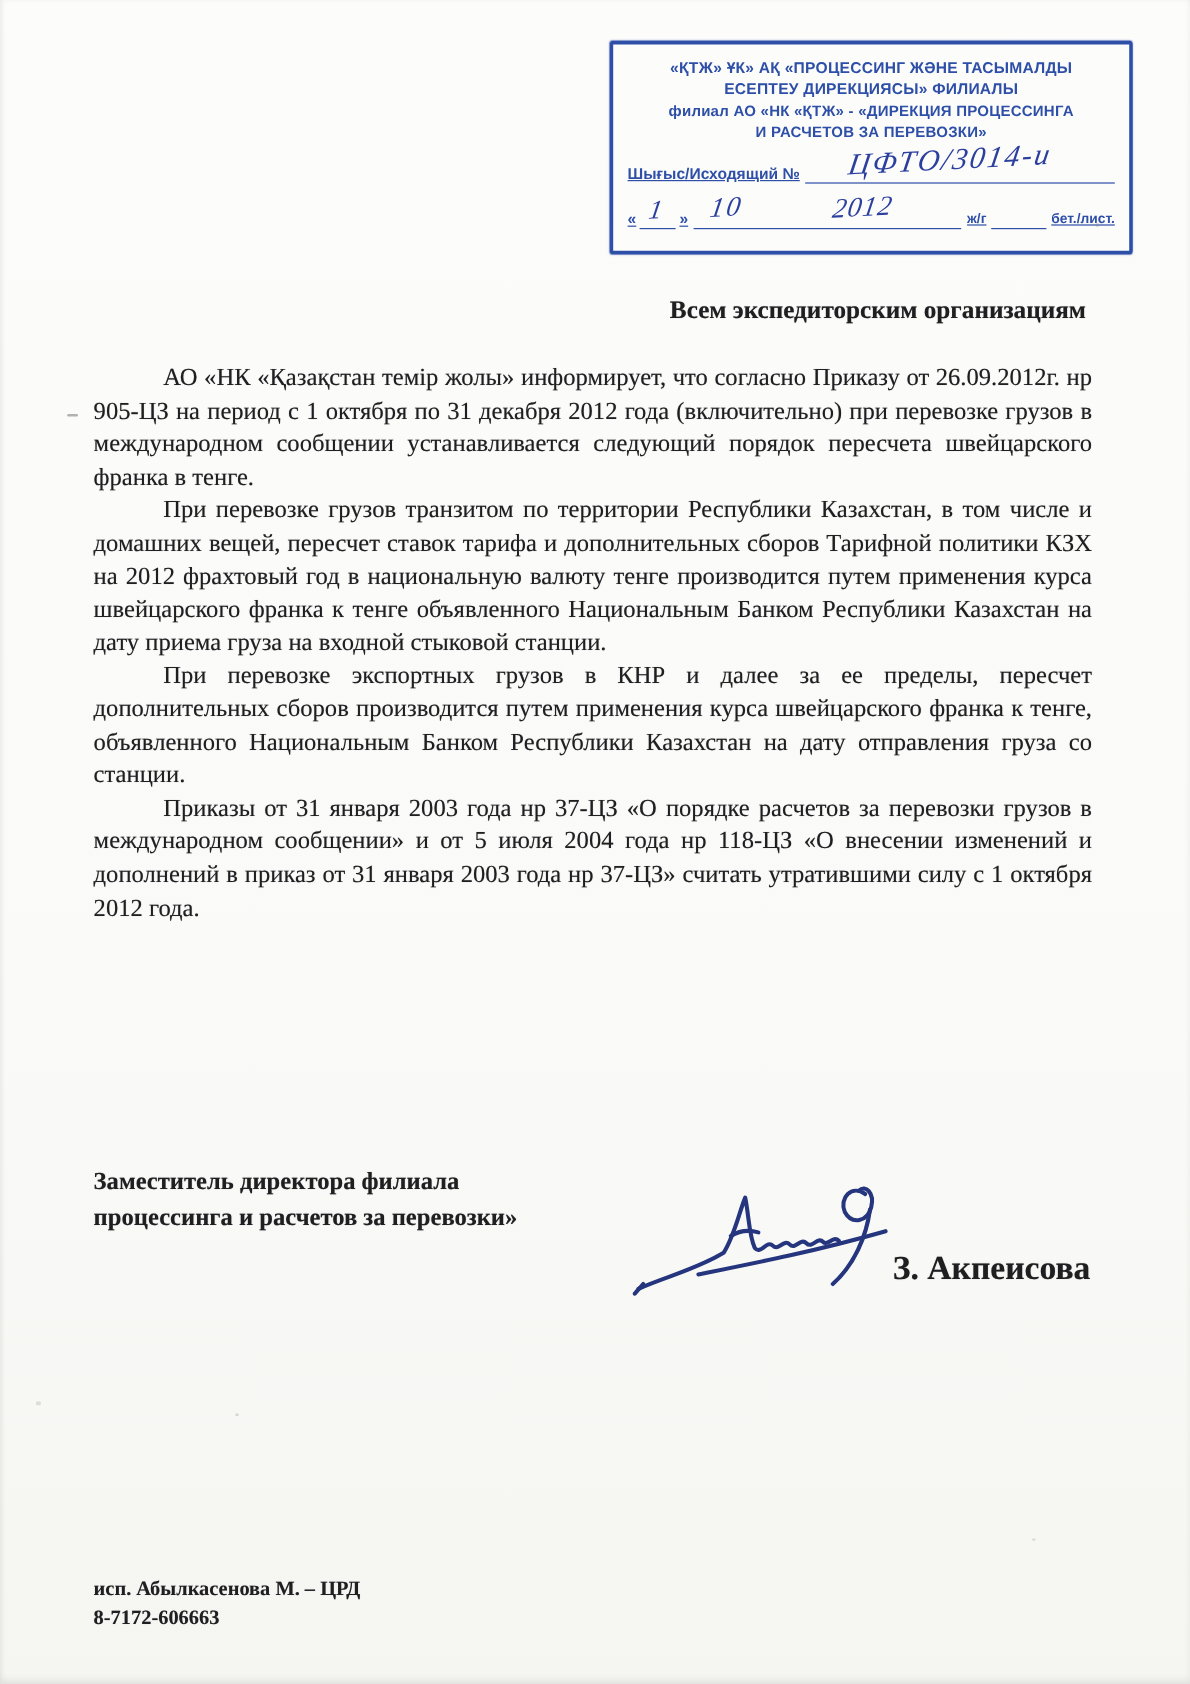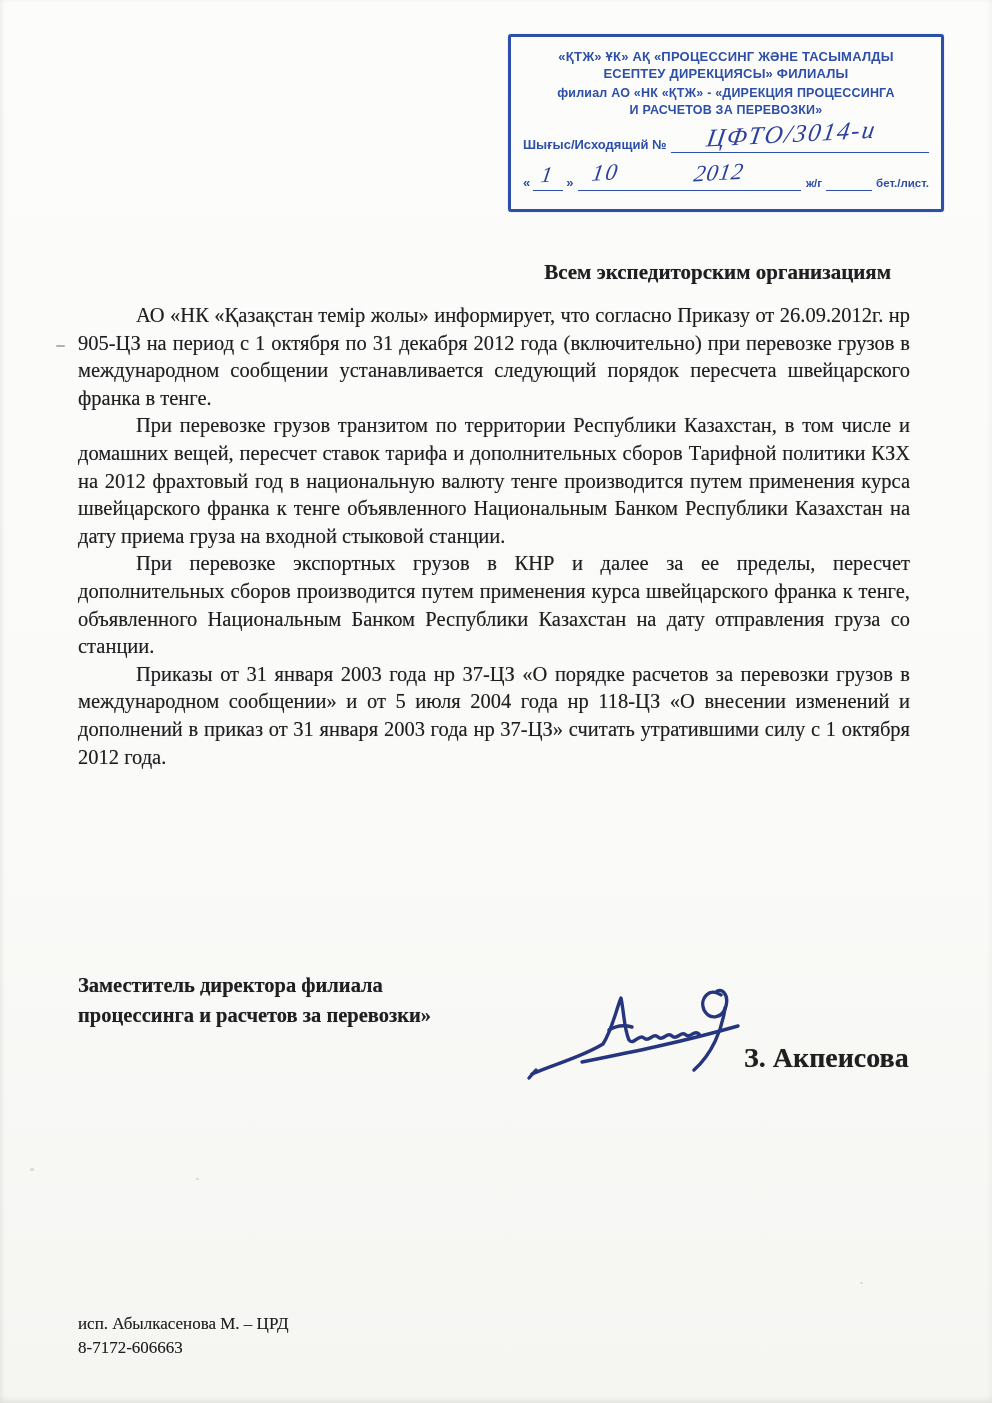--- a/index.html
+++ b/index.html
@@ -15,40 +15,40 @@
     border:3px solid #2e4fa8;border-radius:3px;box-sizing:border-box;
     color:#2e4fa8;font-family:"Liberation Sans",sans-serif;font-weight:bold;
     padding:11px 12px 8px;text-align:center;
     box-shadow:0 0 1px rgba(46,79,168,.6);
   }
   .s-line{font-size:13px;line-height:17px;letter-spacing:.2px;}
   .s-line.ru{font-size:12.5px;}
   .s-line.ru1{margin-top:3px;}
   .s-row{display:flex;align-items:flex-end;text-align:left;}
   .out-row{margin-top:13px;}
-  .s-label{font-size:13px;line-height:16px;white-space:nowrap;}
+  .s-label{font-size:13px;line-height:16px;white-space:nowrap;text-decoration:underline;}
   .s-label.small{font-size:11.5px;}
   .s-blank{border-bottom:1.5px solid #2e4fa8;position:relative;height:20px;}
   .s-blank.grow{flex:1;margin-left:4px;}
   .date-row{margin-top:17px;}
   .blank-day{width:30px;margin:0 3px;}
   .blank-month{flex:1;margin:0 5px;}
   .blank-sheets{width:46px;margin:0 4px;}
   .hand{
     font-family:"Liberation Serif",serif;font-style:italic;font-weight:normal;
     color:#2b3f9e;display:inline-block;transform:rotate(-3deg) skewX(-12deg);
     white-space:nowrap;
   }
   .hand-num{position:absolute;left:36px;top:-12px;font-size:25px;letter-spacing:2px;}
   .hand-day{position:absolute;left:8px;top:-8px;font-size:22px;}
   .hand-month{position:absolute;left:14px;top:-10px;font-size:23px;letter-spacing:2px;}
   .hand-year{position:absolute;left:52%;top:-10px;font-size:23px;letter-spacing:1px;}
   
   .addressee{
-    position:absolute;left:0;right:87px;top:246px;margin:14px;
+    position:absolute;left:0;right:87px;top:246px;margin:0;
     text-align:right;font-size:21px;font-weight:bold;
     text-shadow:0 0 .7px rgba(25,25,28,.55);
   }
   .body{
     position:absolute;left:78px;top:302px;width:832px;
     font-size:20.5px;line-height:27.6px;text-align:justify;
     text-shadow:0 0 .7px rgba(25,25,28,.45);
   }
   .body p{margin:0;text-indent:58px;}
   
@@ -56,21 +56,21 @@
     position:absolute;left:78px;top:971px;font-size:20.5px;font-weight:bold;
     line-height:29.5px;text-shadow:0 0 .7px rgba(25,25,28,.5);
   }
   .signature-svg{position:absolute;left:524px;top:968px;width:228px;height:120px;}
   .signer{
     position:absolute;left:744px;top:1042px;font-size:28px;font-weight:bold;
     text-shadow:0 0 .7px rgba(25,25,28,.5);
   }
   
   .footer{position:absolute;left:78px;top:1312px;font-size:17px;line-height:24px;
-    text-shadow:0 0 .6px rgba(25,25,28,.4);}
+    text-shadow:0 0 .6px rgba(25,25,28,.4);font-weight:bold;}
   
   .speck{position:absolute;background:#8a8a86;border-radius:1px;}
   .sp1{left:56px;top:345px;width:9px;height:2px;opacity:.65;}
   .sp2{left:913px;top:186px;width:3px;height:3px;opacity:.35;}
   .sp3{left:196px;top:1178px;width:3px;height:2px;opacity:.3;}
   .sp4{left:30px;top:1168px;width:4px;height:3px;opacity:.25;}
   .sp5{left:860px;top:1282px;width:3px;height:2px;opacity:.25;}
 </style>
 </head>
 <body>

